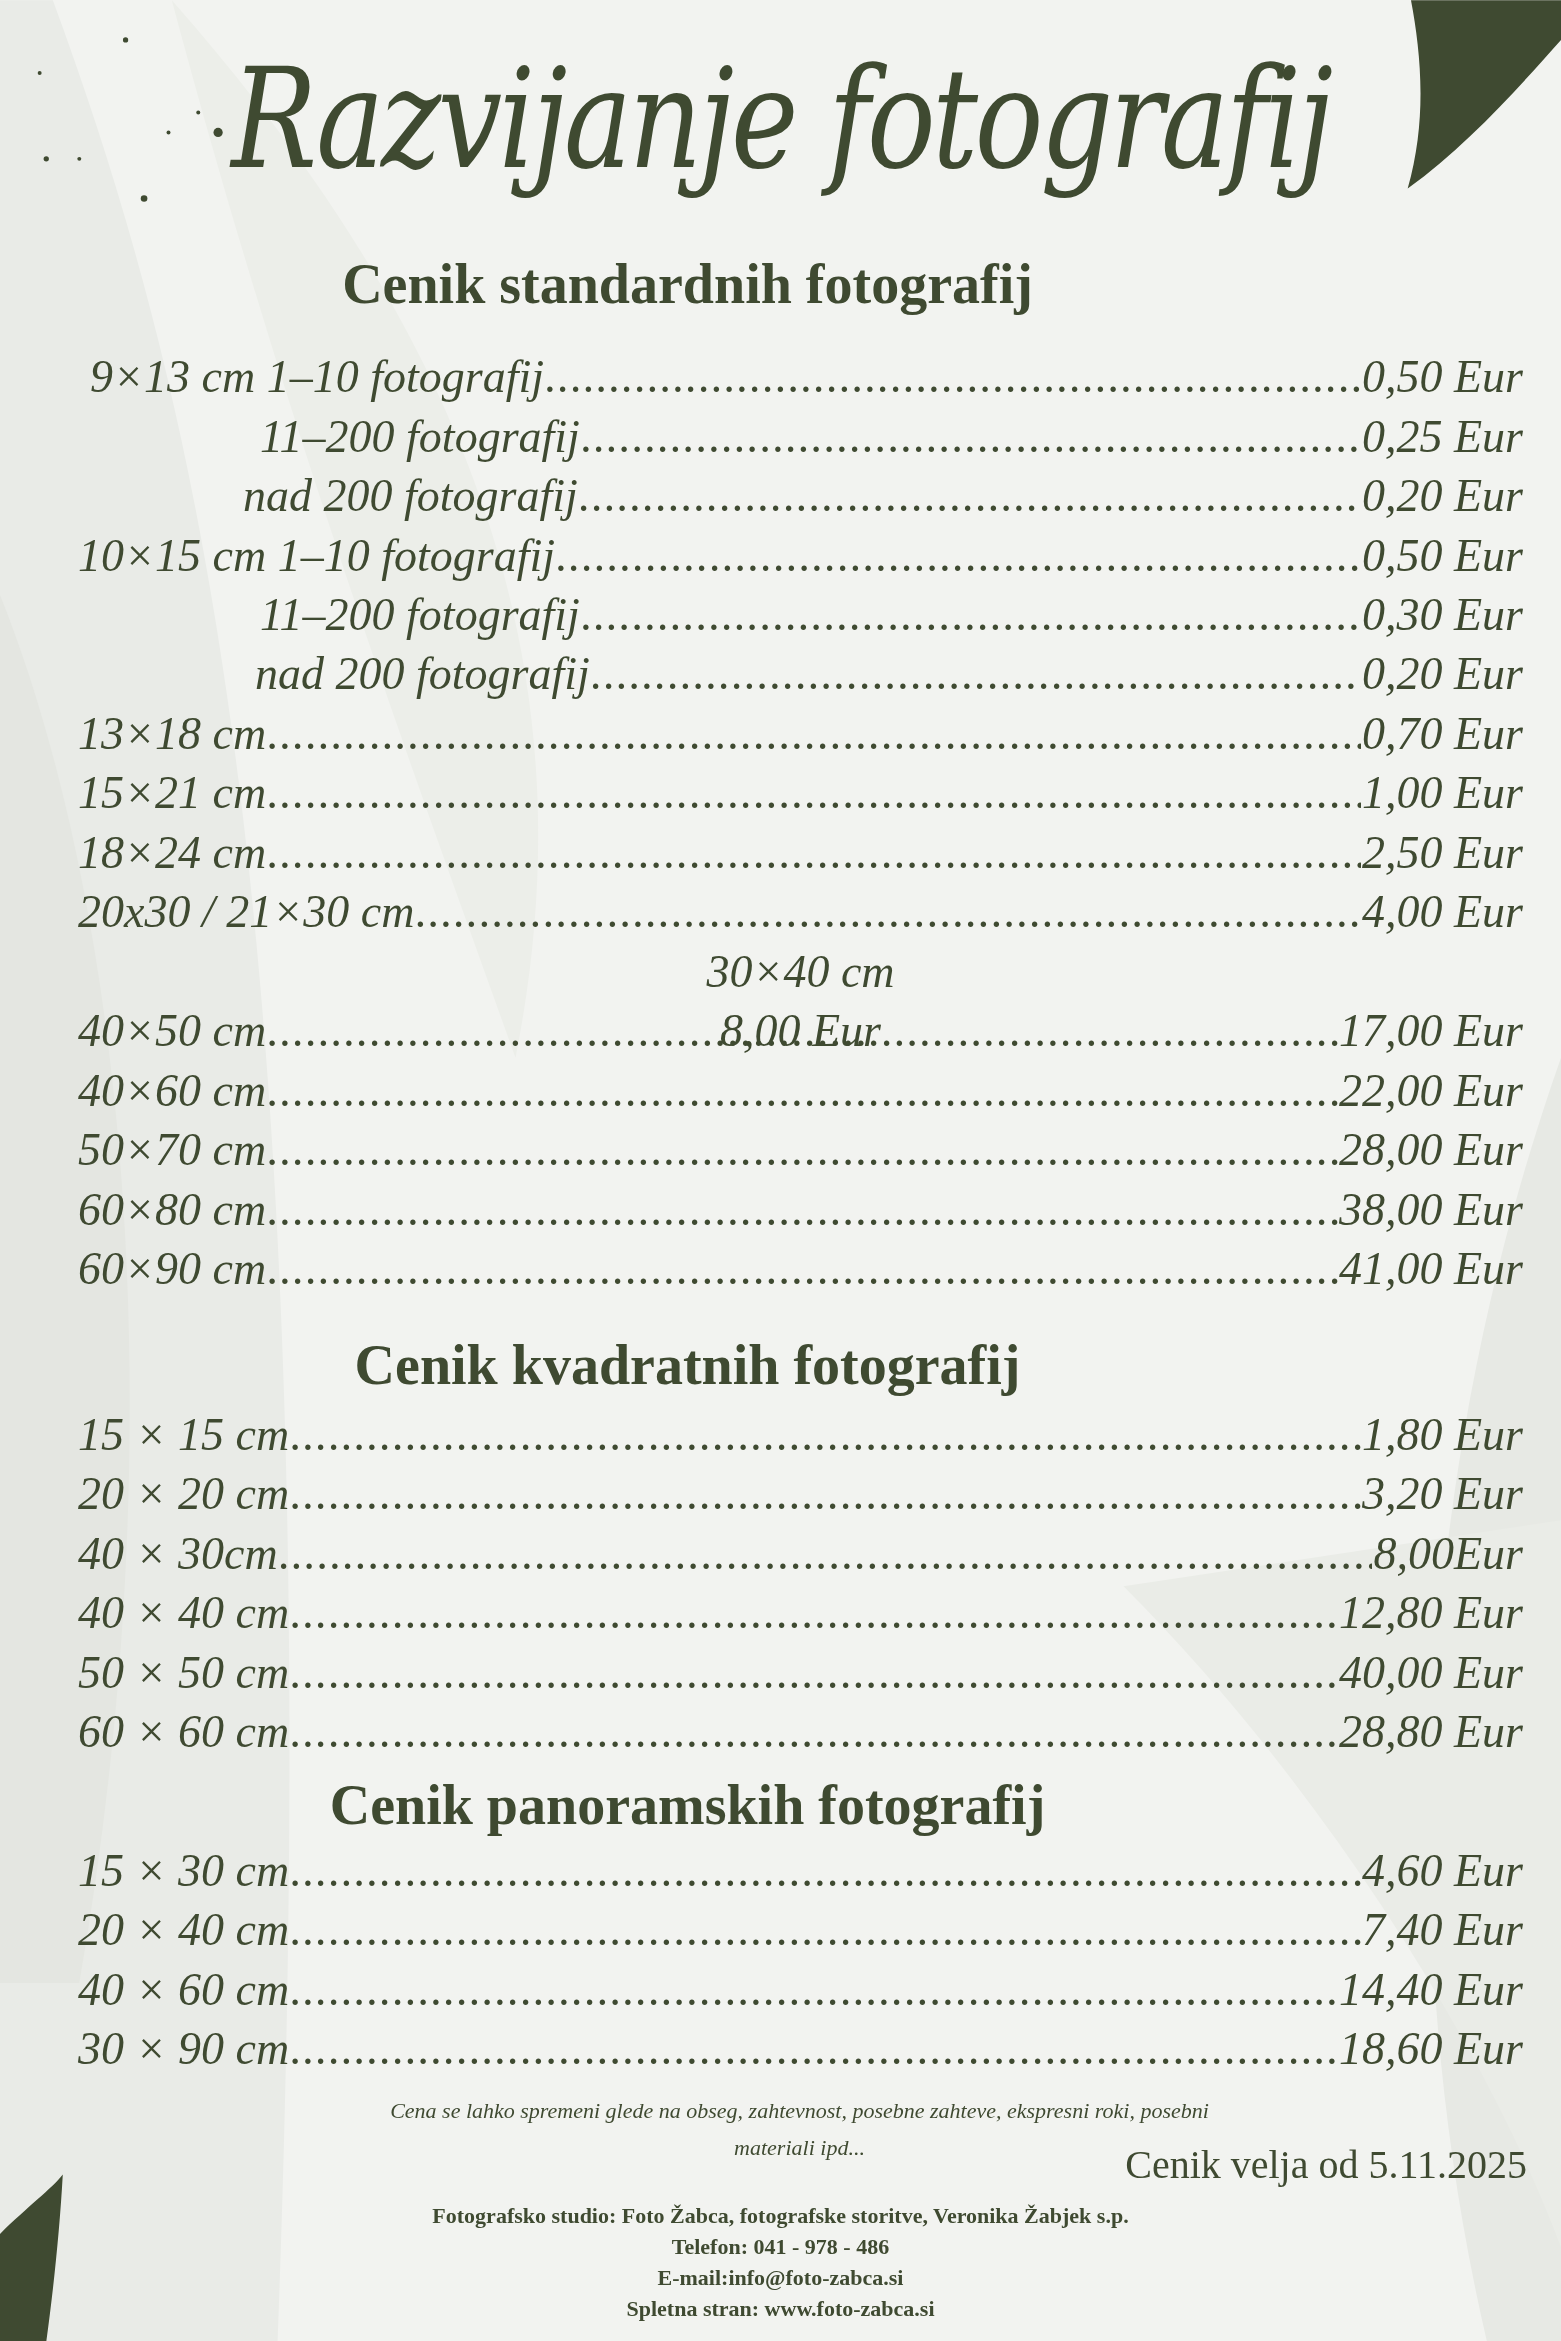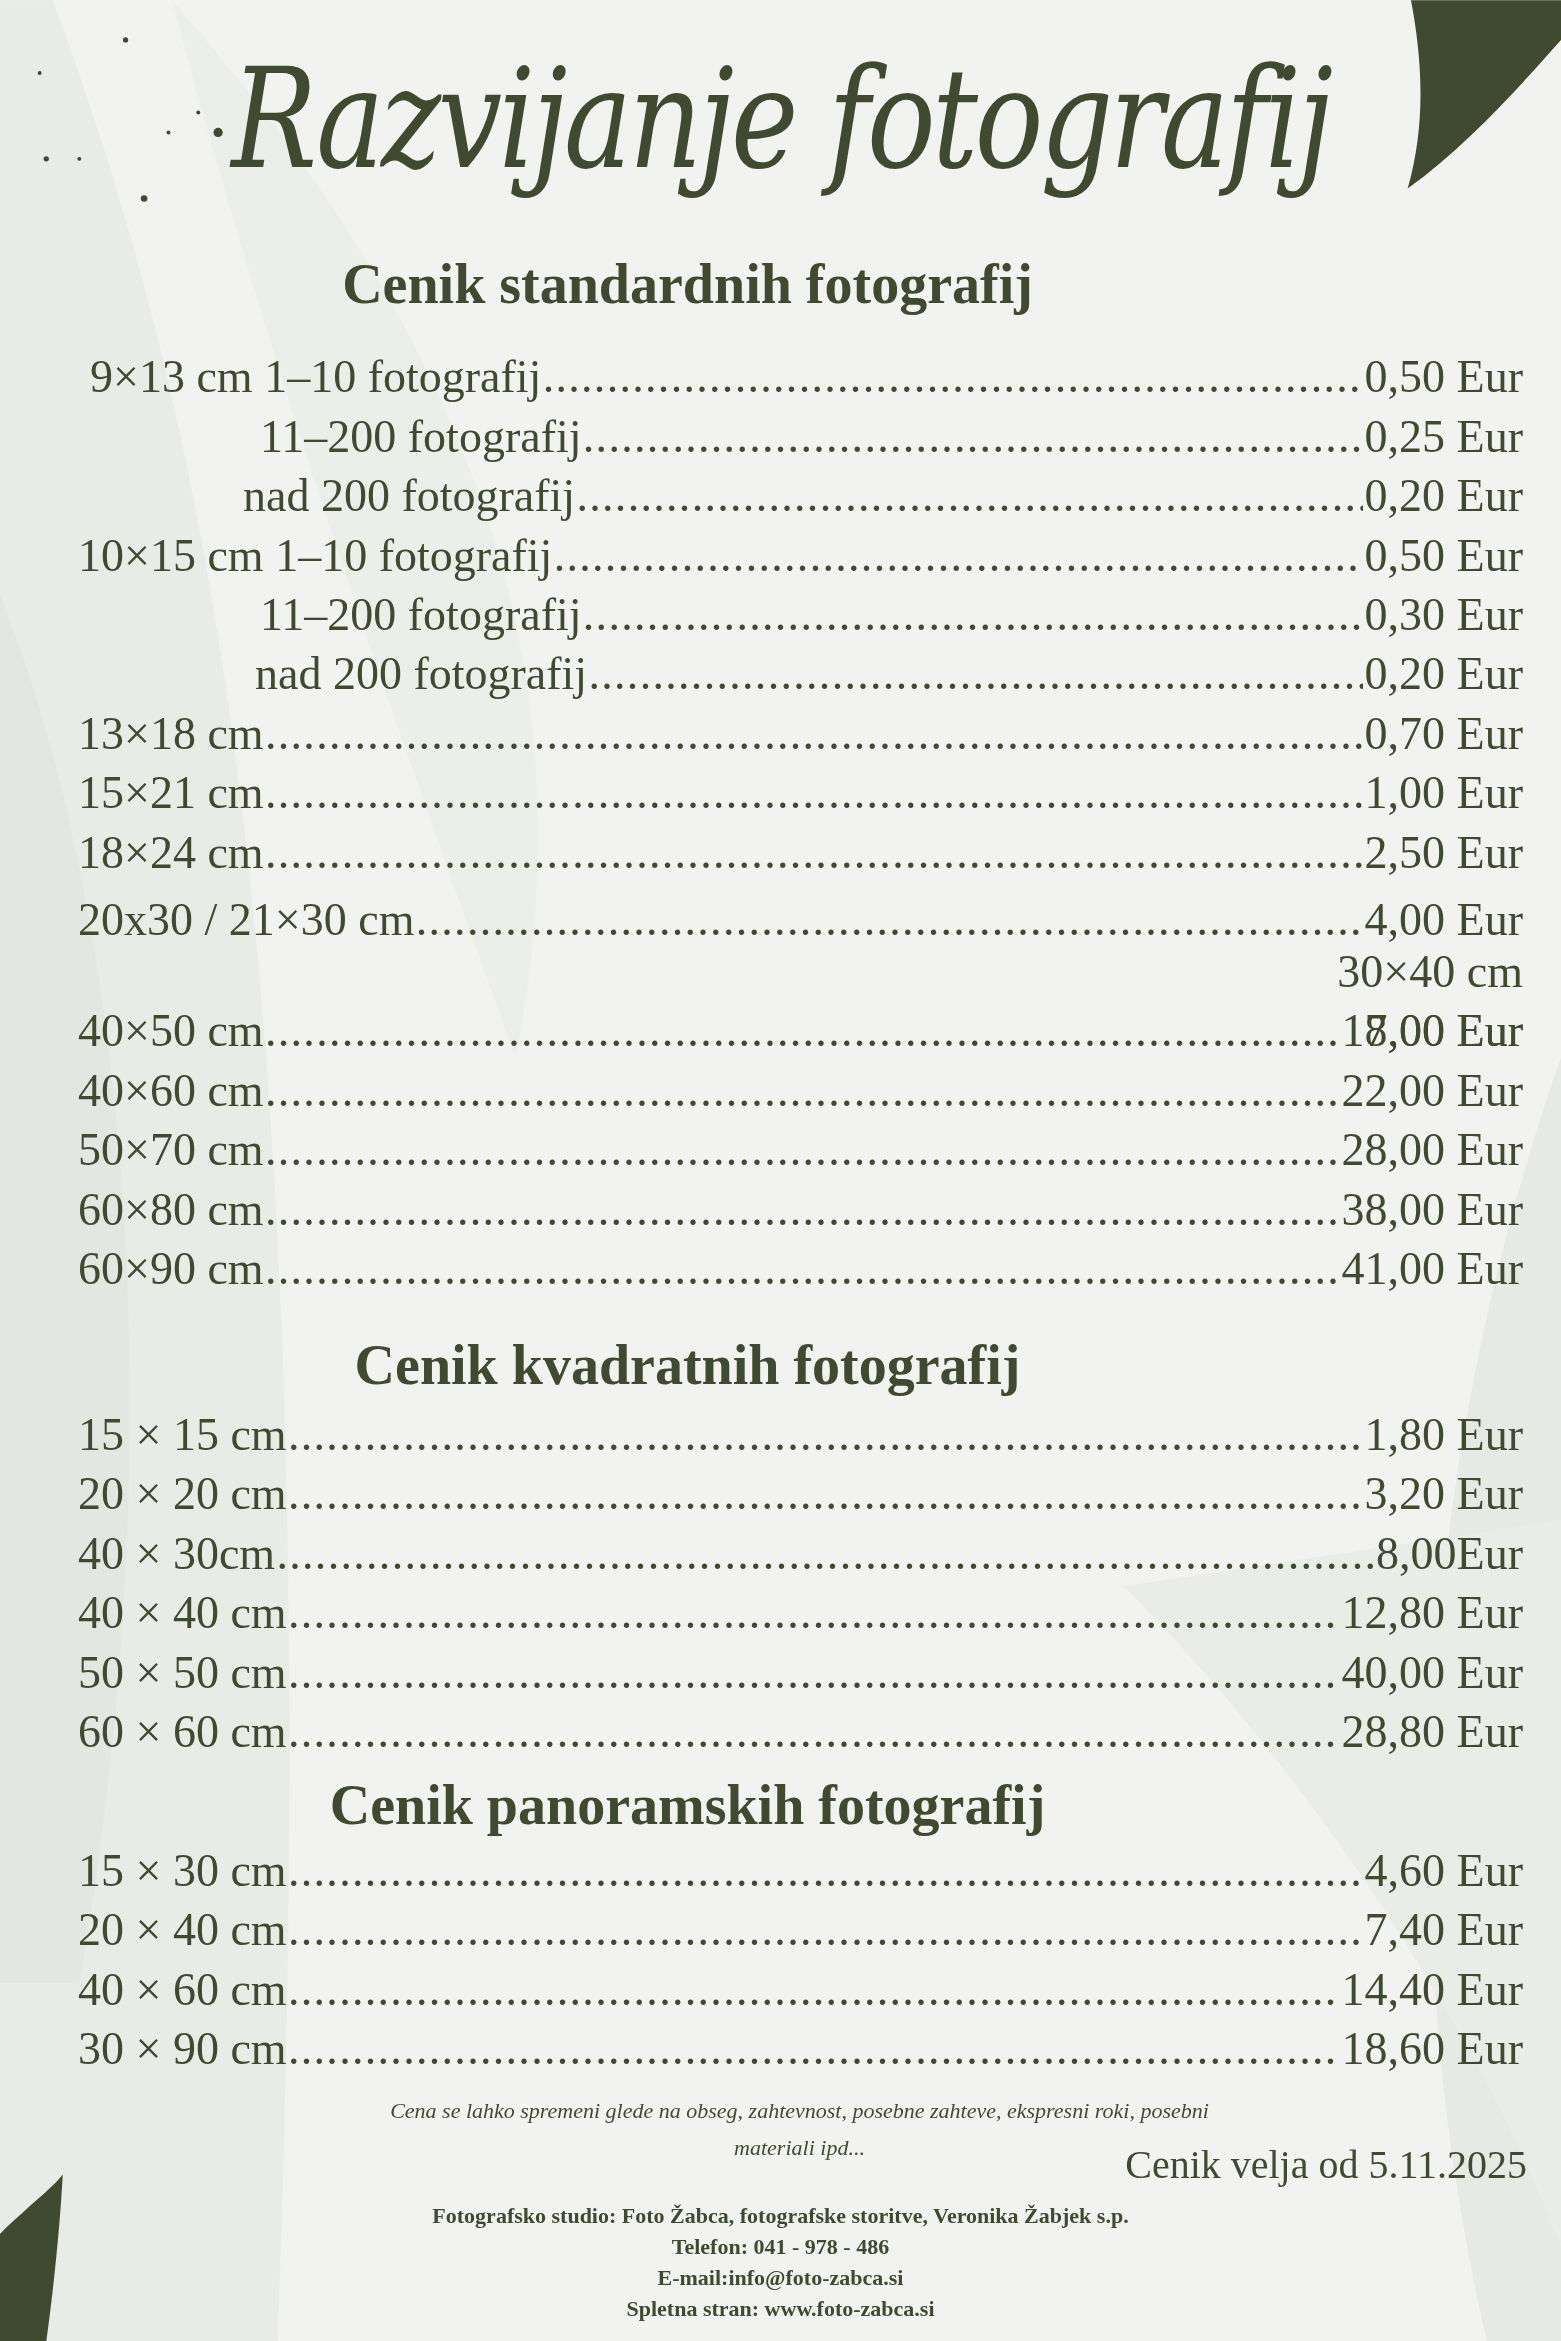--- a/index.html
+++ b/index.html
@@ -4,22 +4,22 @@
 <style>
   html,body{margin:0;padding:0;}
   body{width:1561px;height:2342px;position:relative;overflow:hidden;
     background:#f2f3f0;font-family:"Liberation Serif",serif;color:#3f4a31;}
   .bg{position:absolute;inset:0;pointer-events:none;}
   .title{position:absolute;left:0;width:1561px;top:33px;text-align:center;
     font-family:"DejaVu Serif",serif;font-style:italic;font-size:139px;line-height:172px;
     letter-spacing:-4px;transform:scaleX(0.82);transform-origin:center;}
   .h2{position:absolute;left:0;width:1375px;text-align:center;font-weight:bold;
     font-size:56px;line-height:66px;}
-  .row{position:absolute;left:78px;width:1445px;height:59px;display:flex;align-items:flex-end;
-    font-size:46px;line-height:59px;white-space:nowrap;}
+  .row{position:absolute;left:78px;width:1445px;height:59px;display:flex;align-items:center;
+    font-style:italic;font-size:46px;line-height:59px;white-space:nowrap;}
   .row .label{flex:0 0 auto;}
   .row .dots{flex:1 1 auto;overflow:hidden;height:59px;margin:0 1.3px;}
   .row .dots::after{content:"..........................................................................................................................................................................................";letter-spacing:1.3px;}
   .row .price{flex:0 0 auto;}
   .note{position:absolute;left:185px;width:1229px;text-align:center;font-style:italic;
     font-size:22px;line-height:37px;}
   .valid{position:absolute;right:34px;top:2142px;font-weight:normal;font-size:40px;line-height:46px;}
   .footer{position:absolute;left:0;width:1561px;text-align:center;font-weight:bold;
     font-size:22px;line-height:30px;}
 </style>
@@ -88,21 +88,21 @@
     <div class="row" style="top: 763px;">
       <span class="label">15×21 cm</span>
       <span class="dots"></span>
       <span class="price">1,00 Eur</span>
     </div>
     <div class="row" style="top: 823px;">
       <span class="label">18×24 cm</span>
       <span class="dots"></span>
       <span class="price">2,50 Eur</span>
     </div>
-    <div class="row" style="top: 882px; margin-top: 8px;">
+    <div class="row" style="top: 882px;">
       <span class="label">20x30 / 21×30 cm </span>
       <span class="dots"></span>
       <span class="price">4,00 Eur</span>
     </div>
     <div class="row" style="top: 942px; flex-direction: column;">
       <span class="label">30×40 cm</span>
       <span class="dots"></span>
       <span class="price">8,00 Eur</span>
     </div>
     <div class="row" style="top: 1001px;">

